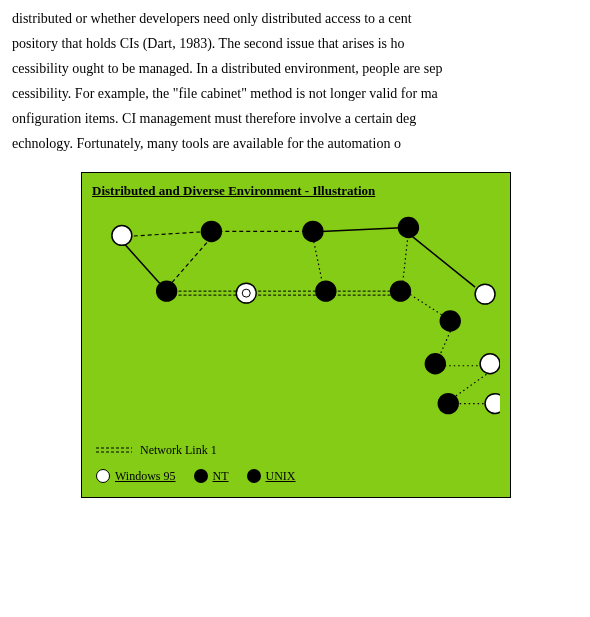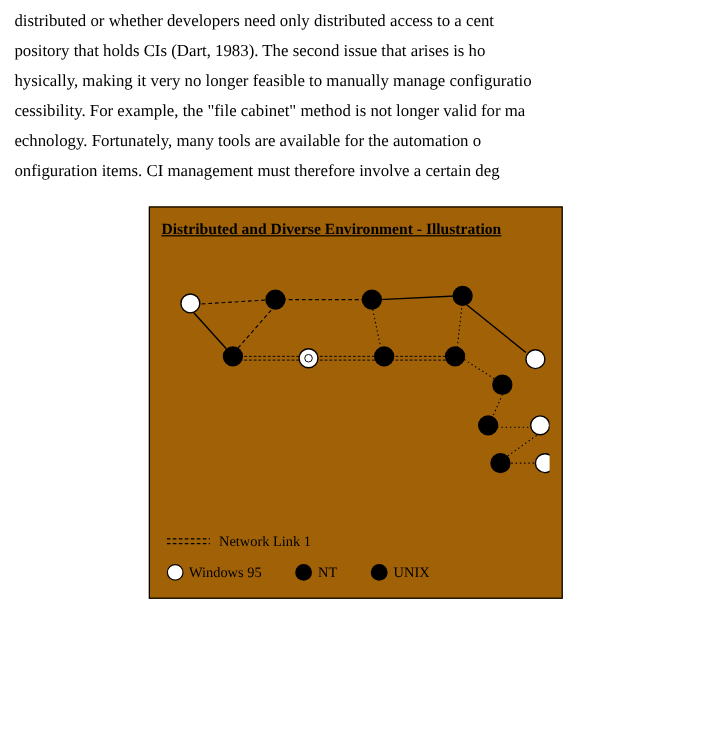--- a/index.html
+++ b/index.html
@@ -23,24 +23,24 @@
       text-indent: 0;
       margin-bottom: 4px;
     }
     .diagram-container {
       display: flex;
       justify-content: center;
       margin-top: 10px;
     }
     .diagram-box {
       border: 1.5px solid #000;
-      width: 345px;
+      width: 430px;
       padding: 8px 10px 12px 10px;
       position: relative;
-      background: #a16207;
+      background: #84cc16;
     }
     .diagram-title {
       font-size: 13px;
       font-weight: bold;
       text-decoration: underline;
       text-align: left;
       margin-bottom: 8px;
     }
     .diagram-svg-area {
       width: 100%;
@@ -63,24 +63,25 @@
       height: 10px;
       display: flex;
       align-items: center;
     }
     .legend-label {
       font-size: 12px;
     }
     .os-legend {
       display: flex;
       align-items: flex-start;
-      gap: 28px;
+      gap: 18px;
       margin-top: 8px;
       margin-left: 4px;
       font-size: 12px;
+      text-decoration: underline;
     }
     .os-item {
       display: flex;
       align-items: center;
       gap: 5px;
     }
     .circle-open {
       width: 14px;
       height: 14px;
       border-radius: 50%;
@@ -98,24 +99,24 @@
       flex-shrink: 0;
     }
   </style>
 </head>
 <body>
 
 <div class="page">
   <div class="text-block">
     <p>distributed or whether developers need only distributed access to a cent</p>
     <p>pository that holds CIs (Dart, 1983).  The second issue that arises is ho</p>
-    <p>hysically, making it very no longer feasible to manually manage configuratio</p>
+    <p>cessibility ought to be managed.  In a distributed environment, people are sep</p>
     <p>cessibility.  For example, the "file cabinet" method is not longer valid for ma</p>
+    <p>onfiguration items.  CI management must therefore involve a certain deg</p>
     <p>echnology.  Fortunately, many tools are available for the automation o</p>
-    <p>onfiguration items.  CI management must therefore involve a certain deg</p>
   </div>
 
   <div class="diagram-container">
     <div class="diagram-box">
       <div class="diagram-title">Distributed and Diverse Environment - Illustration</div>
 
       
       <svg class="diagram-svg-area" width="410" height="220" viewBox="0 0 410 220">
 
         <line x1="120" y1="22" x2="220" y2="22" stroke="#000" stroke-width="1.2" stroke-dasharray="4,3"></line>

